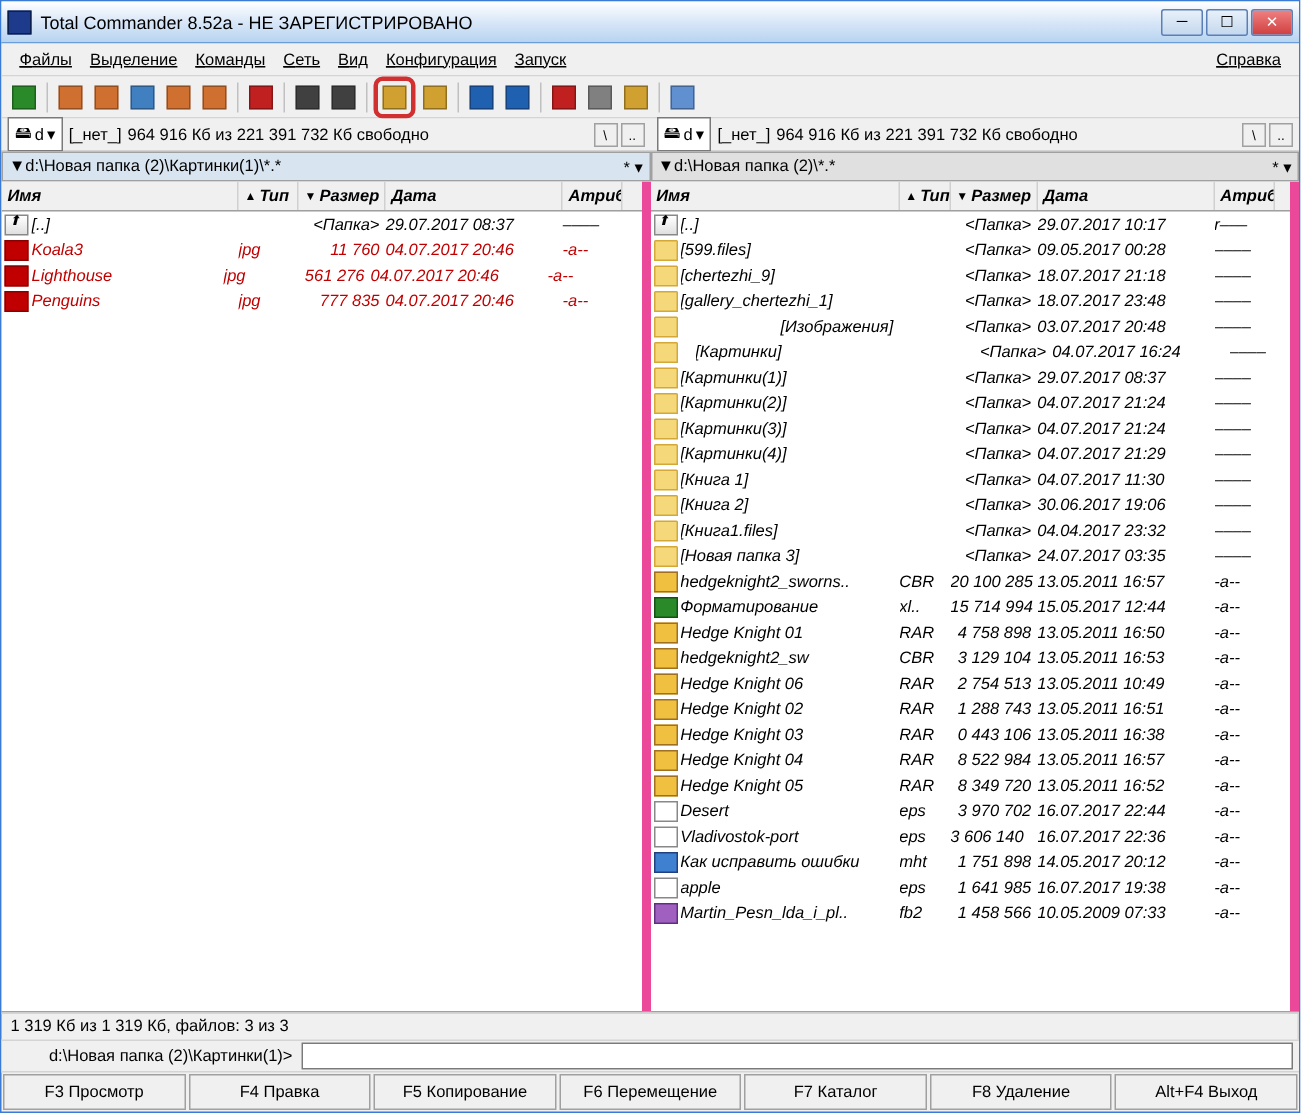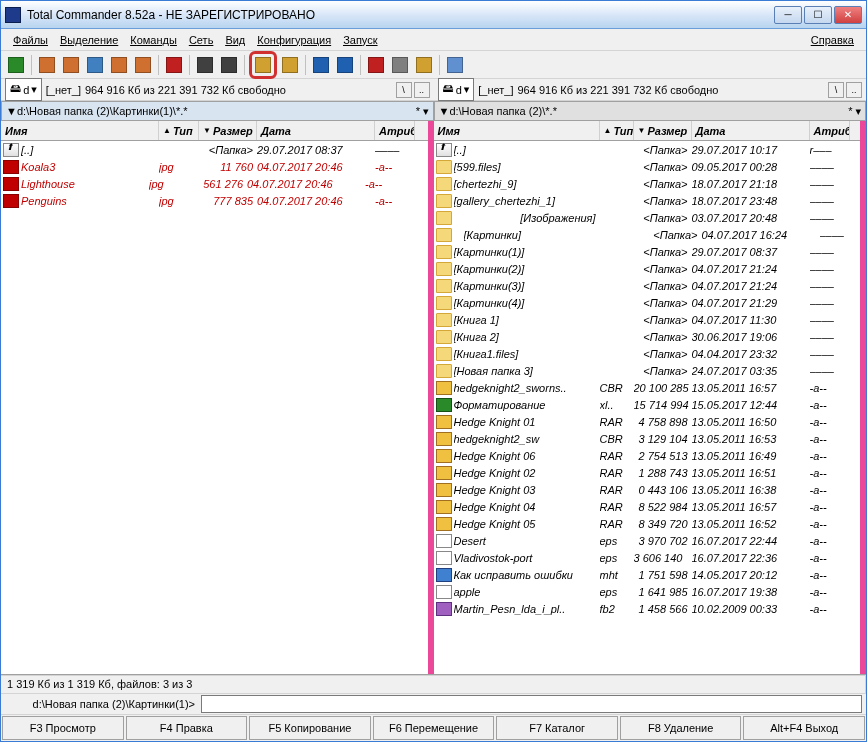--- a/index.html
+++ b/index.html
@@ -372,21 +372,21 @@
             <span class="fr-col" style="width: 34px; text-align: left;">CBR</span>
             <span class="fr-col" style="width: 58px; text-align: right;">3 129 104</span>
             <span class="fr-col" style="width: 118px; text-align: left;">13.05.2011 16:53</span>
             <span class="fr-col" style="width: 40px; text-align: left;">-a--</span>
           </div>
           <div class="file-row">
             <span class="fr-icon i-archive"></span>
             <span class="fr-col" style="width: 146px; text-align: left;">Hedge Knight 06</span>
             <span class="fr-col" style="width: 34px; text-align: left;">RAR</span>
             <span class="fr-col" style="width: 58px; text-align: right;">2 754 513</span>
-            <span class="fr-col" style="width: 118px; text-align: left;">13.05.2011 16:49</span>
+            <span class="fr-col" style="width: 118px; text-align: left;">13.05.2011 10:49</span>
             <span class="fr-col" style="width: 40px; text-align: left;">-a--</span>
           </div>
           <div class="file-row">
             <span class="fr-icon i-archive"></span>
             <span class="fr-col" style="width: 146px; text-align: left;">Hedge Knight 02</span>
             <span class="fr-col" style="width: 34px; text-align: left;">RAR</span>
             <span class="fr-col" style="width: 58px; text-align: right;">1 288 743</span>
             <span class="fr-col" style="width: 118px; text-align: left;">13.05.2011 16:51</span>
             <span class="fr-col" style="width: 40px; text-align: left;">-a--</span>
           </div>
@@ -427,38 +427,38 @@
             <span class="fr-col" style="width: 146px; text-align: left;">Vladivostok-port</span>
             <span class="fr-col" style="width: 34px; text-align: left;">eps</span>
             <span class="fr-col" style="width: 58px; ">3 606 140</span>
             <span class="fr-col" style="width: 118px; text-align: left;">16.07.2017 22:36</span>
             <span class="fr-col" style="width: 40px; text-align: left;">-a--</span>
           </div>
           <div class="file-row">
             <span class="fr-icon i-mht"></span>
             <span class="fr-col" style="width: 146px; text-align: left;">Как исправить ошибки</span>
             <span class="fr-col" style="width: 34px; text-align: left;">mht</span>
-            <span class="fr-col" style="width: 58px; text-align: right;">1 751 598</span>
+            <span class="fr-col" style="width: 58px; text-align: right;">1 751 898</span>
             <span class="fr-col" style="width: 118px; text-align: left;">14.05.2017 20:12</span>
             <span class="fr-col" style="width: 40px; text-align: left;">-a--</span>
           </div>
           <div class="file-row">
             <span class="fr-icon i-file"></span>
             <span class="fr-col" style="width: 146px; text-align: left;">apple</span>
             <span class="fr-col" style="width: 34px; text-align: left;">eps</span>
             <span class="fr-col" style="width: 58px; text-align: right;">1 641 985</span>
             <span class="fr-col" style="width: 118px; text-align: left;">16.07.2017 19:38</span>
             <span class="fr-col" style="width: 40px; text-align: left;">-a--</span>
           </div>
           <div class="file-row">
             <span class="fr-icon i-fb2"></span>
             <span class="fr-col" style="width: 146px; text-align: left;">Martin_Pesn_lda_i_pl..</span>
             <span class="fr-col" style="width: 34px; text-align: left;">fb2</span>
             <span class="fr-col" style="width: 58px; text-align: right;">1 458 566</span>
-            <span class="fr-col" style="width: 118px; text-align: left;">10.02.2009 00:33</span>
+            <span class="fr-col" style="width: 118px; text-align: left;">10.05.2009 07:33</span>
             <span class="fr-col" style="width: 40px; text-align: left;">-a--</span>
           </div>
         </div>
     </div>
   </div>
 
   <div class="statusbar">
     <div class="status-half">1 319 Кб из 1 319 Кб, файлов: 3 из 3</div>
     <div class="status-half">0 Кб из 134 516 Кб, файлов: 0 из 51, папок: 0 из 13</div>
   </div>

